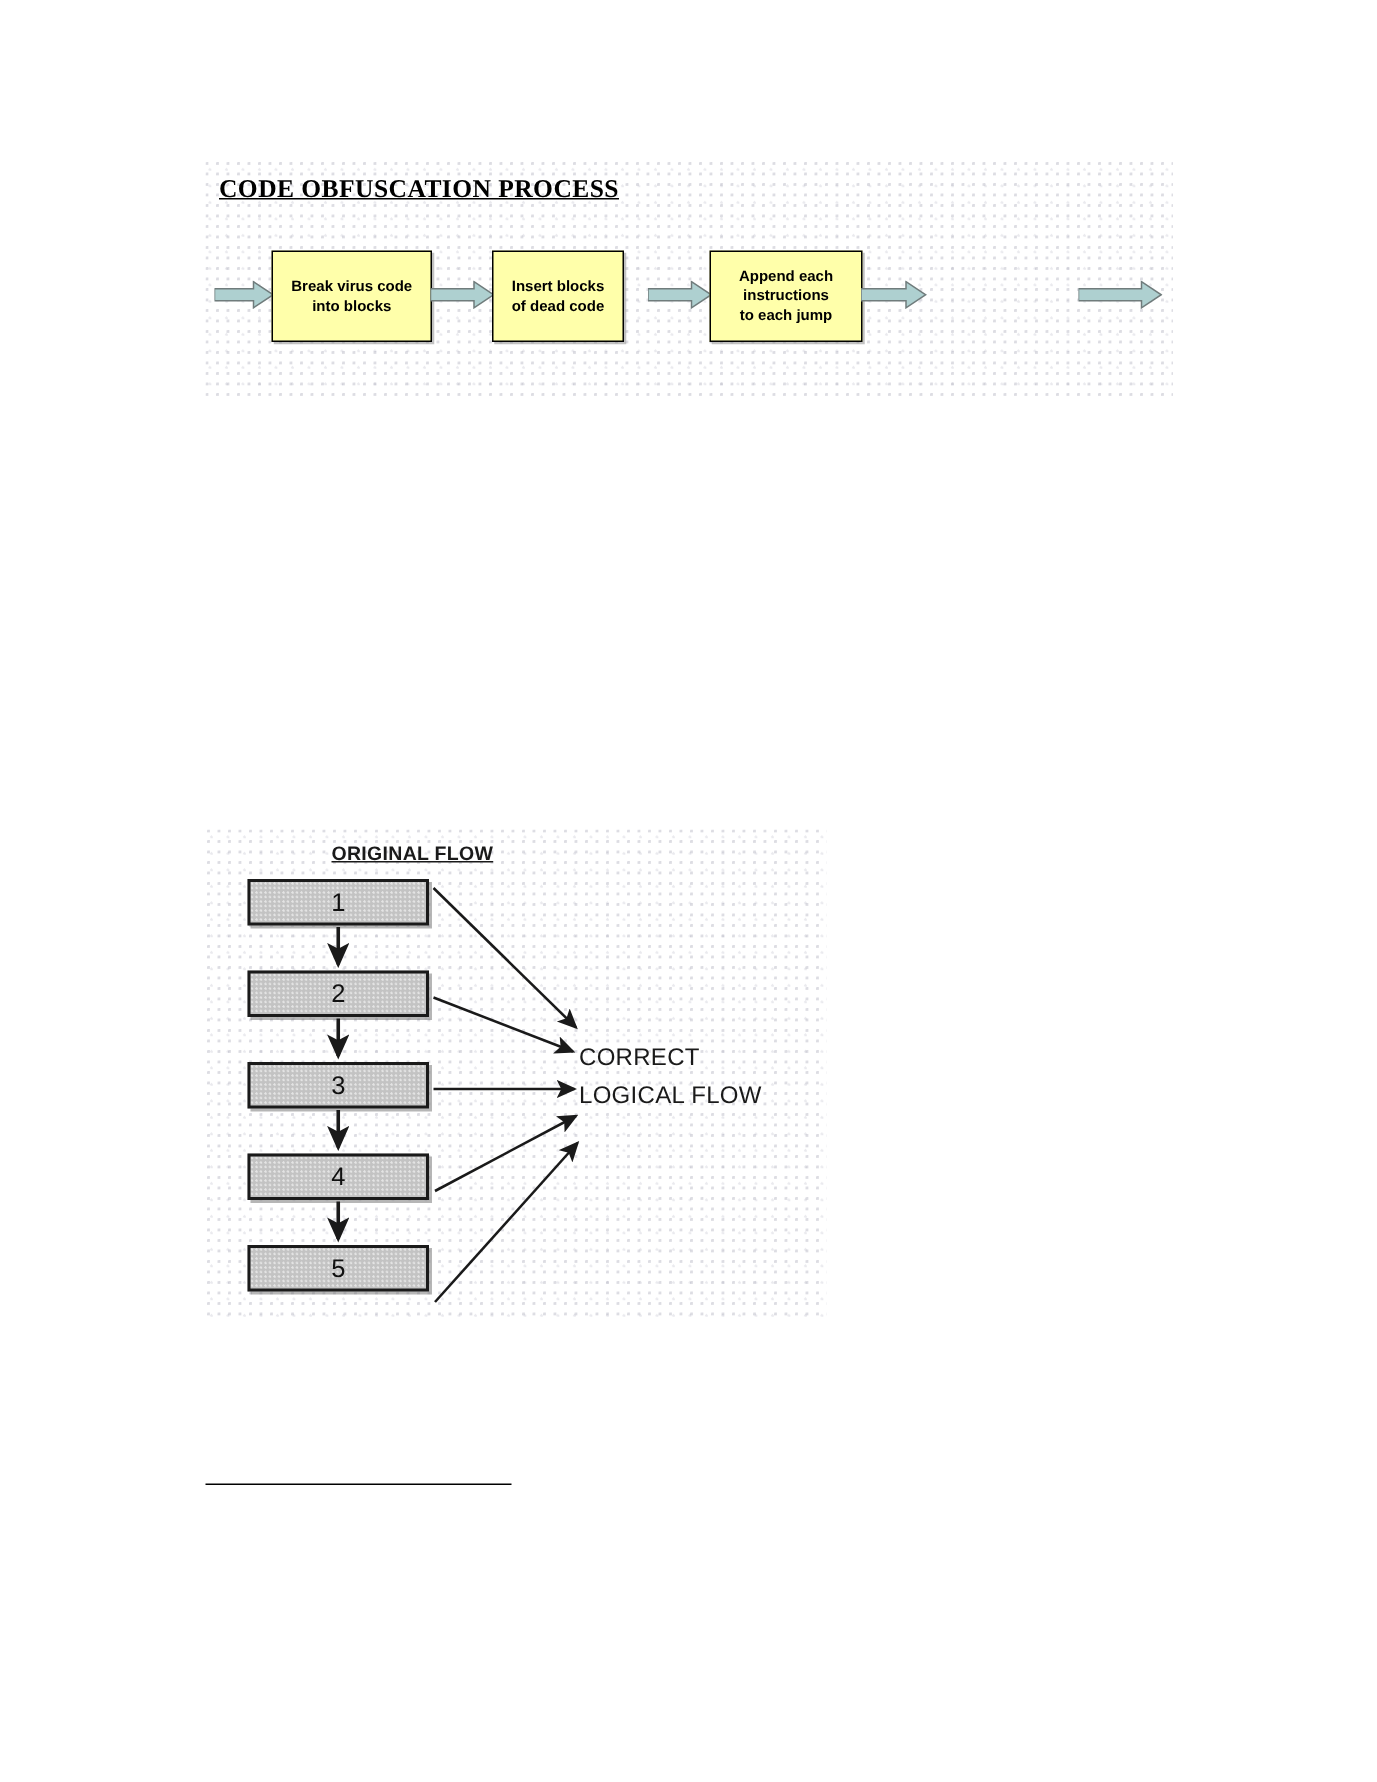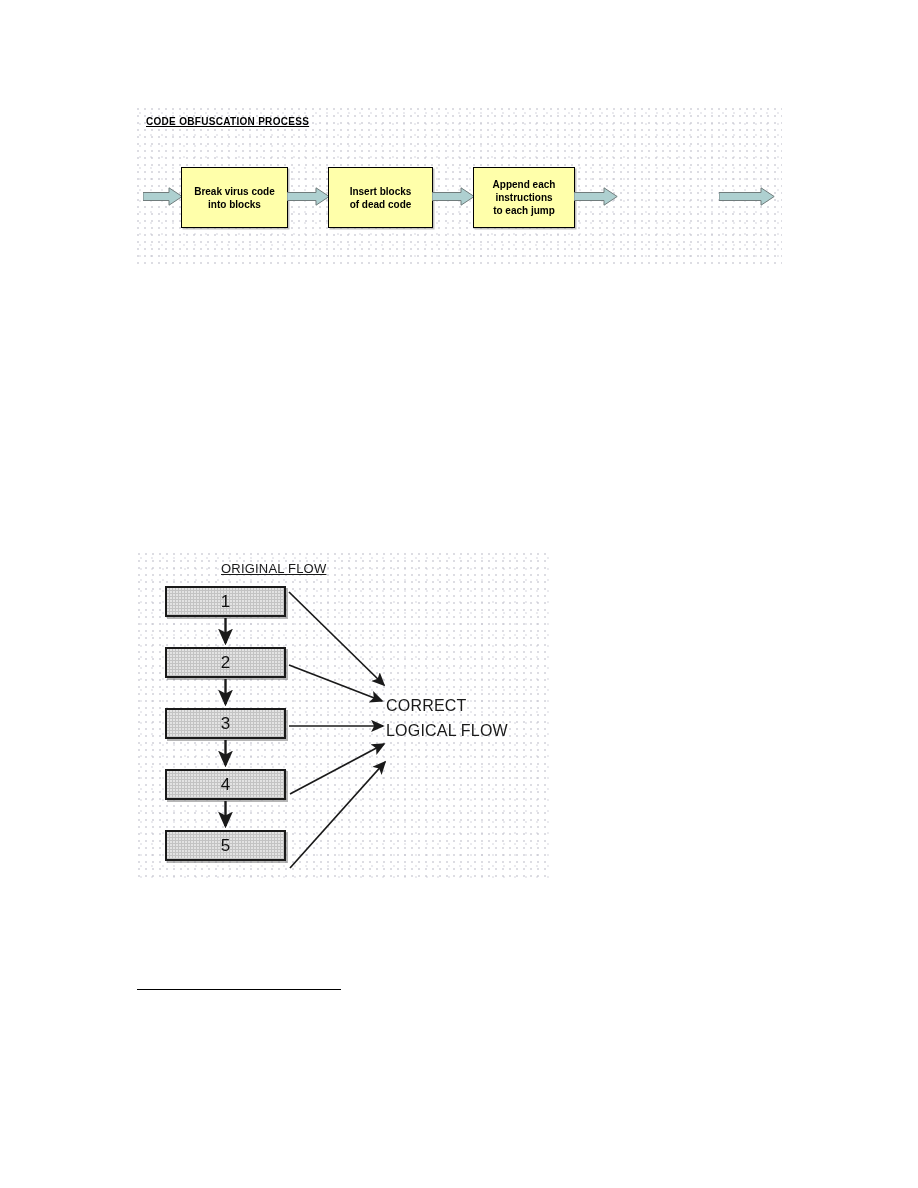--- a/index.html
+++ b/index.html
@@ -29,27 +29,27 @@
   #fig-obfuscation {
     left: 137px;
     top: 108px;
     width: 645px;
     height: 157px;
   }
   #fig-obfuscation .fig-title {
     position: absolute;
     left: 9px;
     top: 8px;
-    font-size: 10px;
+    font-size: 17px;
     font-weight: bold;
     letter-spacing: 0.3px;
     color: #000;
     text-decoration: underline;
     white-space: nowrap;
-    font-family: Liberation Sans, sans-serif;
+    font-family: Liberation Serif, serif;
   }
   .proc-box {
     position: absolute;
     box-sizing: border-box;
     background: #ffffaa;
     border: 1px solid #000000;
     box-shadow: 1.5px 1.5px 0 rgba(120,120,120,0.45);
     display: flex;
     align-items: center;
     justify-content: center;
@@ -58,21 +58,21 @@
     font-weight: bold;
     line-height: 13px;
     color: #000;
     padding: 0 3px;
     top: 59px;
     height: 61px;
   }
   .proc-box span { display: block; }
 
   #proc-box-1 { left: 44px;  width: 107px; }
-  #proc-box-2 { left: 191px; width: 105px; }
+  #proc-box-2 { left: 191px; width: 88px; }
   #proc-box-3 { left: 336px; width: 102px; }
   #proc-box-4 { left: 479px; width: 104px; }
 
   
   .block-arrow {
     position: absolute;
     top: 79px;
     height: 19px;
   }
   #block-arrow-0 { left: 6px;   width: 40px; }
@@ -86,21 +86,21 @@
     left: 138px;
     top: 553px;
     width: 413px;
     height: 328px;
   }
   #fig-original-flow .fig-title {
     position: absolute;
     left: 83px;
     top: 8px;
     font-size: 13px;
-    font-weight: normal;
+    font-weight: bold;
     letter-spacing: 0.2px;
     color: #1a1a1a;
     text-decoration: underline;
     white-space: nowrap;
   }
   .flow-box {
     position: absolute;
     box-sizing: border-box;
     left: 27px;
     width: 121px;

